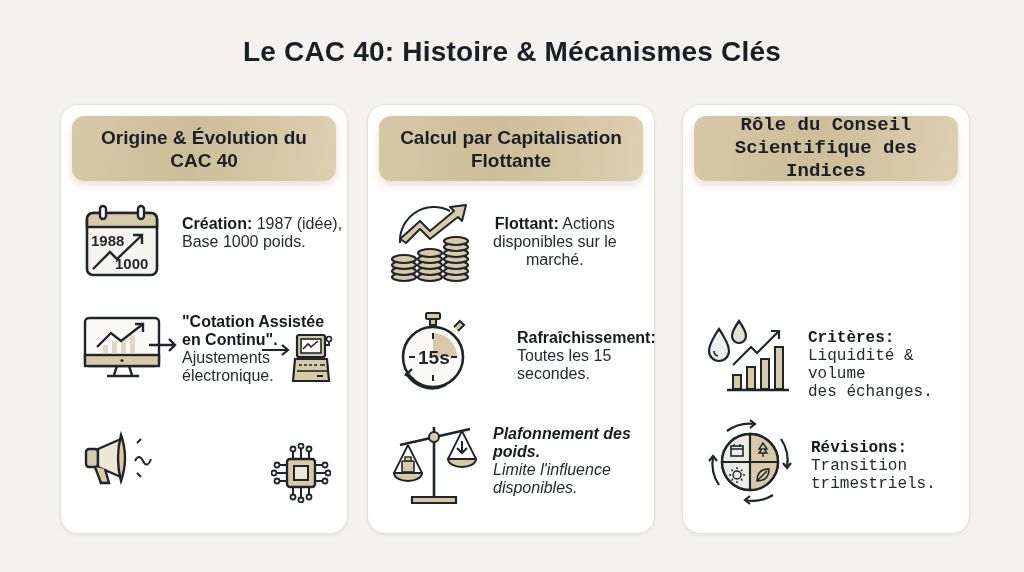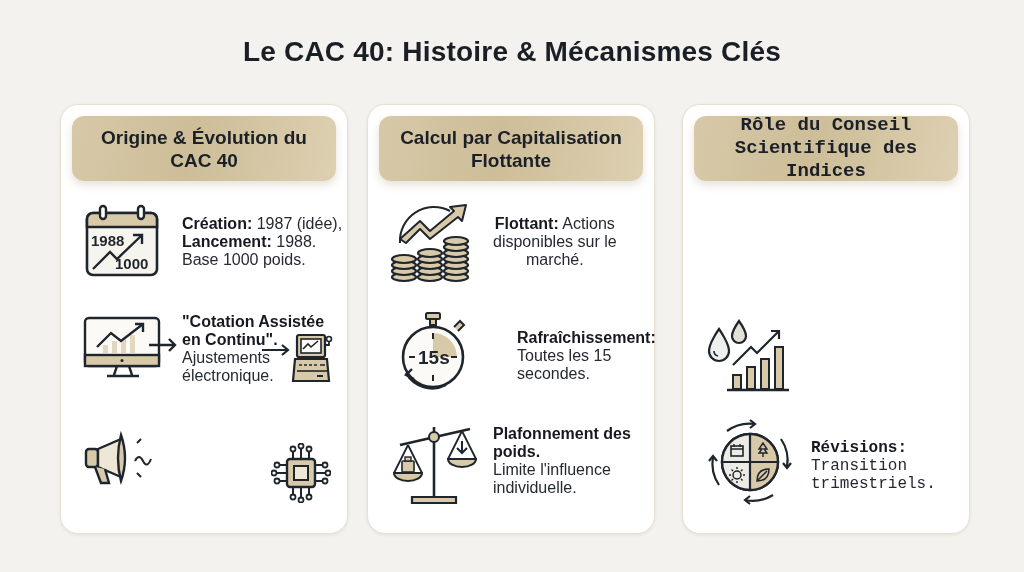--- a/index.html
+++ b/index.html
@@ -60,21 +60,20 @@
         <rect x="17" y="3" width="6" height="13" rx="3" fill="#fff" stroke="#1f252c" stroke-width="2.4"></rect>
         <rect x="55" y="3" width="6" height="13" rx="3" fill="#fff" stroke="#1f252c" stroke-width="2.4"></rect>
         <text x="8" y="43" font-family="Liberation Sans, sans-serif" font-size="15" font-weight="700" fill="#1f252c">1988</text>
         <text x="32" y="66" font-family="Liberation Sans, sans-serif" font-size="15" font-weight="700" fill="#1f252c">1000</text>
         <polyline points="10,66 27,49 34,56 58,33" fill="none" stroke="#1f252c" stroke-width="2.4"></polyline>
         <polyline points="50,32 59,32 59,41" fill="none" stroke="#1f252c" stroke-width="2.4"></polyline>
       </svg>
     </div>
     <div class="txt" style="left:121px;top:14px;">
       <div><b>Création:</b><span> 1987 (idée),</span></div>
-      <div><b>Lancement:</b><span> 1988.</span></div>
       <div><span>Base 1000 poids.</span></div>
     </div>
   </div>
 
   <div class="row" style="top:200px;height:90px;">
     <div class="icon" style="left:22px;top:10px;">
       <svg width="96" height="64" viewBox="0 0 96 64">
         <rect x="2" y="3" width="74" height="48" rx="4" fill="#fbfaf7" stroke="#1f252c" stroke-width="2.4"></rect>
         <rect x="2" y="40" width="74" height="11" fill="#d8caa8" stroke="#1f252c" stroke-width="2.4"></rect>
         <circle cx="39" cy="45.5" r="1.5" fill="#1f252c"></circle>
@@ -200,40 +199,40 @@
         <polyline points="14,58 8,64 16,68" fill="none" stroke="#1f252c" stroke-width="2.4"></polyline>
       </svg>
     </div>
     <div class="txt" style="left:125px;top:24px;margin-left:24px;">
       <div class="bold-line">Rafraîchissement:</div>
       <div>Toutes les 15</div>
       <div>secondes.</div>
     </div>
   </div>
 
-  <div class="row" style="top:312px;height:100px;">
+  <div class="row" style="top:312px;height:100px;font-style:italic;">
     <div class="icon" style="left:24px;top:4px;">
       <svg width="88" height="84" viewBox="0 0 88 84">
         <path d="M8 24 L78 8" stroke="#1f252c" stroke-width="2.6"></path>
         <path d="M42 6 V76" stroke="#1f252c" stroke-width="2.6"></path>
         <circle cx="42" cy="16" r="5" fill="#d8caa8" stroke="#1f252c" stroke-width="2"></circle>
         <path d="M20 76 H64 V82 H20 Z" fill="#d8caa8" stroke="#1f252c" stroke-width="2.2"></path>
         <path d="M16 24 L2 52 M16 24 L30 52 M70 10 L56 38 M70 10 L84 38" stroke="#1f252c" stroke-width="1.8"></path>
         <path d="M2 52 H30 A14 8 0 0 1 2 52 Z" fill="#d8caa8" stroke="#1f252c" stroke-width="2"></path>
         <path d="M56 38 H84 A14 8 0 0 1 56 38 Z" fill="#d8caa8" stroke="#1f252c" stroke-width="2"></path>
         <rect x="10" y="40" width="12" height="11" rx="1" fill="#d8caa8" stroke="#1f252c" stroke-width="1.6"></rect>
         <rect x="13" y="36" width="6" height="4" fill="#d8caa8" stroke="#1f252c" stroke-width="1.4"></rect>
         <path d="M70 20 V32 M65 27 L70 32 L75 27" stroke="#1f252c" stroke-width="2" fill="none"></path>
       </svg>
     </div>
     <div class="txt" style="left:125px;top:8px;">
       <div class="bold-line">Plafonnement des</div>
       <div class="bold-line">poids.</div>
       <div>Limite l'influence</div>
-      <div>individuelle.</div>
+      <div>disponibles.</div>
     </div>
   </div>
 </div>
 
 <div class="card c3">
   <div class="card-header">Rôle du Conseil Scientifique des Indices</div>
 
 
   <div class="row" style="top:200px;height:90px;">
     <div class="icon" style="left:24px;top:14px;">
@@ -244,20 +243,25 @@
         <polyline points="26,46 44,28 50,34 72,12" fill="none" stroke="#1f252c" stroke-width="2.2"></polyline>
         <polyline points="64,12 72,12 72,20" fill="none" stroke="#1f252c" stroke-width="2.2"></polyline>
         <g fill="#d8caa8" stroke="#1f252c" stroke-width="2">
           <rect x="26" y="56" width="8" height="14"></rect>
           <rect x="40" y="48" width="8" height="22"></rect>
           <rect x="54" y="40" width="8" height="30"></rect>
           <rect x="68" y="28" width="8" height="42"></rect>
         </g>
         <path d="M20 71 H82" stroke="#1f252c" stroke-width="2.4"></path>
       </svg>
+    </div>
+    <div class="txt" style="left:125px;top:24px;">
+      <div class="bold-line">Critères:</div>
+      <div>Liquidité &amp; volume</div>
+      <div>des échanges.</div>
     </div>
   </div>
 
   <div class="row" style="top:312px;height:100px;">
     <div class="icon" style="left:24px;top:2px;">
       <svg width="86" height="86" viewBox="0 0 86 86">
         <circle cx="43" cy="43" r="28" fill="#fbfaf7" stroke="#1f252c" stroke-width="2.4"></circle>
         <path d="M43 43 V15 A28 28 0 0 0 15 43 Z" fill="#ecebe6"></path>
         <path d="M43 43 V15 A28 28 0 0 1 71 43 Z" fill="#d8caa8"></path>
         <path d="M43 43 H15 A28 28 0 0 0 43 71 Z" fill="#ecebe6"></path>

